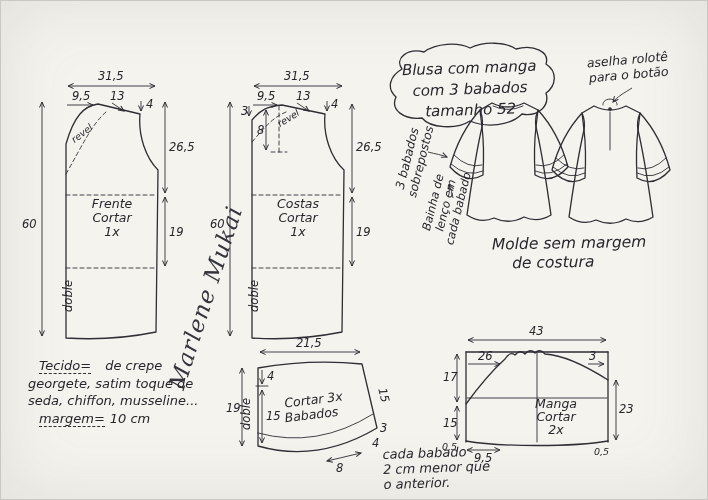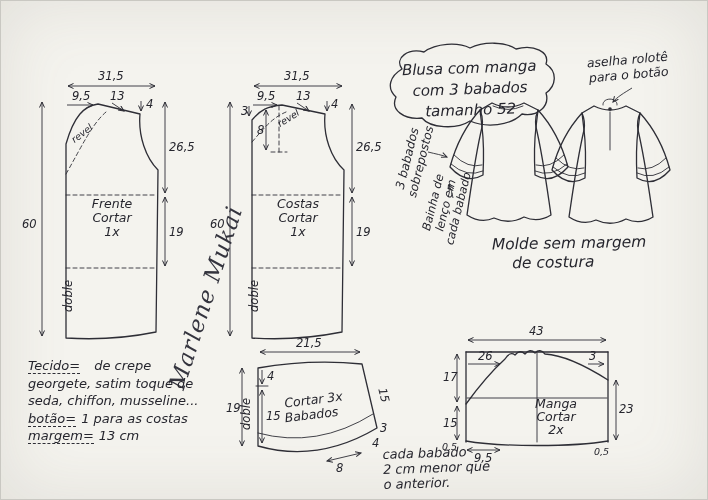--- a/index.html
+++ b/index.html
@@ -13,21 +13,21 @@
   svg .o   { fill:none; stroke:#2e2e36; stroke-width:1.3; stroke-linecap:round; stroke-linejoin:round; }
   svg .thin{ stroke-width:0.9; }
   svg .dsh { stroke-dasharray:4 3; }
   svg .dim { fill:none; stroke:#2e2e36; stroke-width:0.9; }
   svg text { font-family:"DejaVu Sans", sans-serif; font-style:italic; fill:#26262e; }
   svg .m   { font-size:11.5px; }
   svg .m2  { font-size:9.5px; }
   svg .pl  { font-size:12.5px; }
   svg .sig { font-size:23px; font-family:"DejaVu Serif", serif; font-style:italic; fill:#34343e; letter-spacing:1px; }
   .t { position:absolute; font-style:italic; white-space:nowrap; }
-  .du { border-bottom:1px dashed #2e2e36; }
+  .du { border-bottom:1px dashed #2e2e36;margin-left:11px; }
   .sp5  { margin-left:5px; }
   .sp14 { margin-left:14px; }
 </style>
 </head>
 <body>
 
 <div class="page">
 
 <svg width="708" height="500" viewBox="0 0 708 500">
   <defs>
@@ -235,22 +235,21 @@
 <div class="t" style="left:492px; top:234px; width:170px; font-size:15.5px; line-height:19px; transform:rotate(-1deg);">
   <div>Molde sem margem</div>
   <div style="margin-left:20px;">de costura</div>
 </div>
 
 
 <div class="t" style="left:28px; top:357px; width:190px; font-size:13px; line-height:17.5px; white-space:normal;">
   <div><span class="du">Tecido=</span><span class="sp14">de crepe</span></div>
   <div>georgete, satim toque de</div>
   <div>seda, chiffon, musseline...</div>
-  <div><span class="du">botão=</span><span class="sp5">1 para as costas</span></div>
-  <div><span class="du">margem=</span><span class="sp5">13 cm</span></div>
+  <div><span class="du">margem=</span><span class="sp5">10 cm</span></div>
 </div>
 
 <div class="t" style="left:383px; top:445px; width:120px; font-size:13px; line-height:15px; transform:rotate(-2deg);">
   <div>cada babado</div>
   <div>2 cm menor que</div>
   <div>o anterior.</div>
 </div>
 
 </div>
 

